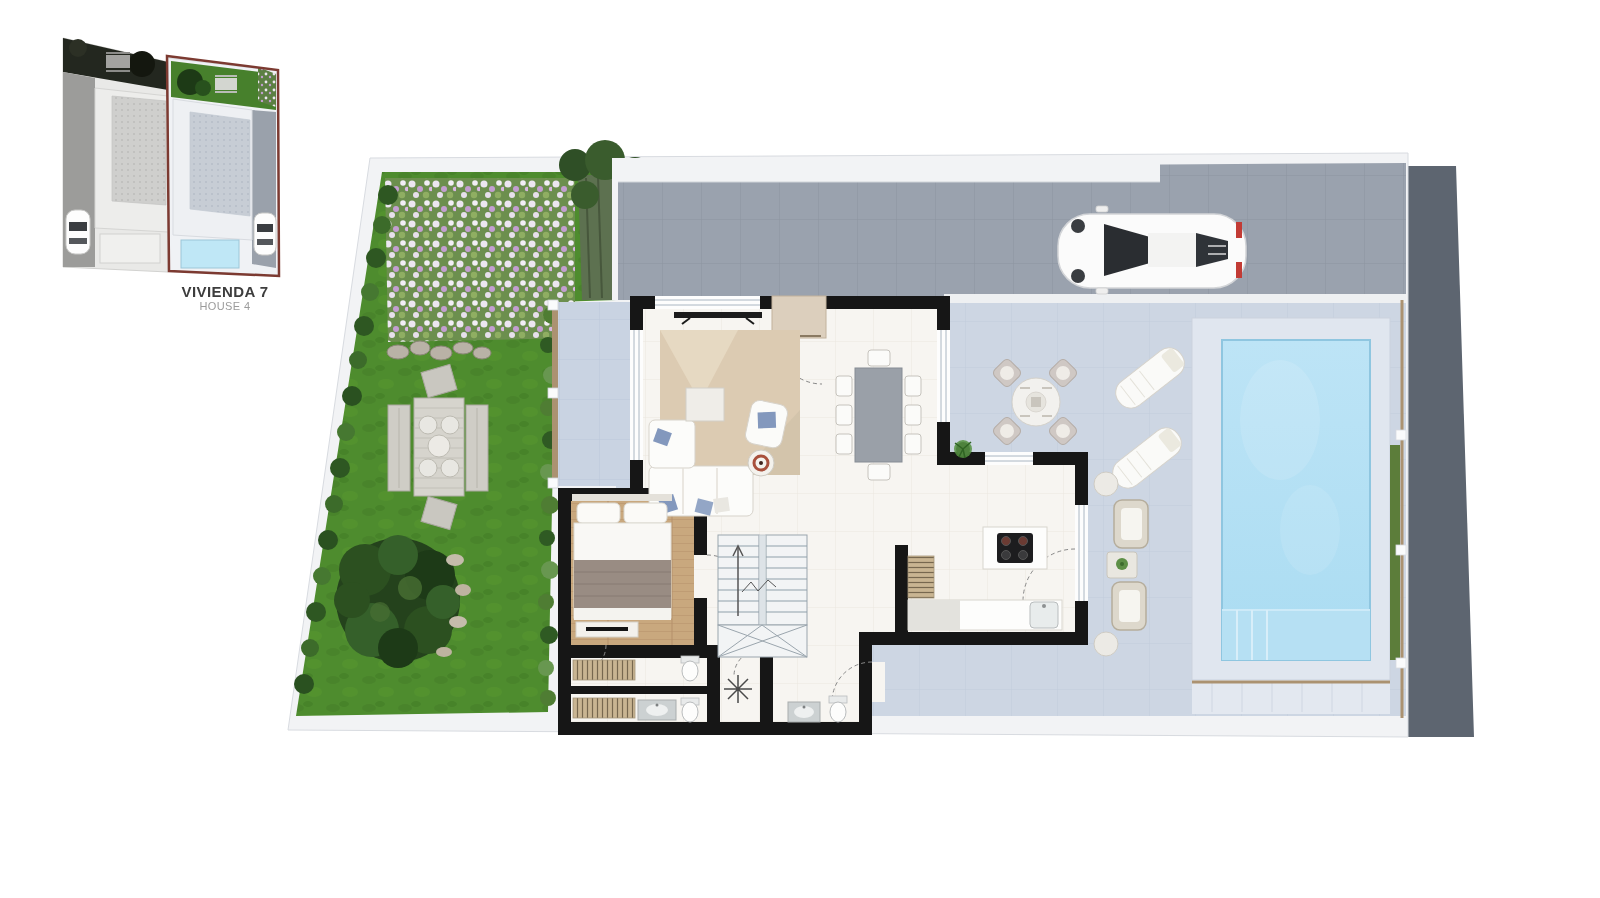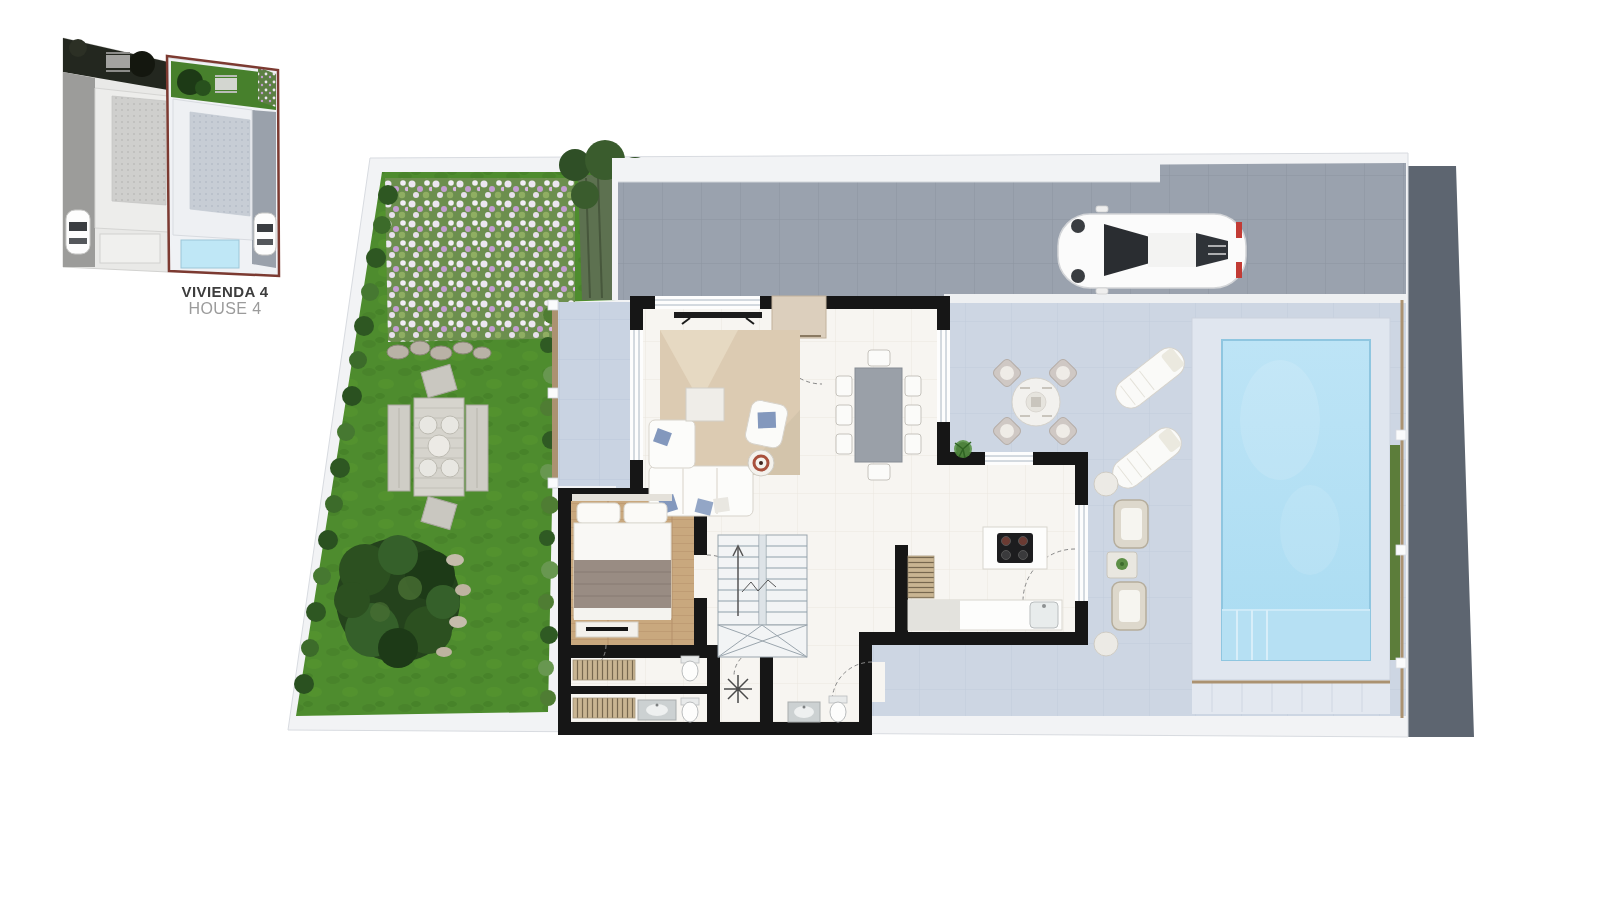--- a/index.html
+++ b/index.html
@@ -2,21 +2,21 @@
 <html style="--highlight: #7c3a31; --grass: #4e8c2e; --grass_dark: #3f7a24; --driveway: #9aa2ae; --street: #5d6570; --terrace: #cdd6e3; --porch: #c9d3e2; --pool: #aadcf2; --pool_deck: #e0e6ef; --wall: #161616; --floor: #f7f5f1; --wood_floor: #c9a87e; --rug: #dccbb2; --hedge: #2e5722; --fence_wood: #ab9271; --title_color: #3d3d3d; --subtitle_color: #9b9b9b;"><head>
 <meta charset="utf-8">
 <style>
   html,body{margin:0;padding:0;background:#ffffff;}
   .canvas{position:relative;width:1600px;height:898px;background:#fff;overflow:hidden;
           font-family:"Liberation Sans", sans-serif;}
   .inset{position:absolute;left:55px;top:28px;width:230px;height:255px;}
   .main-plan{position:absolute;left:260px;top:130px;width:1230px;height:620px;}
   .inset-caption{position:absolute;left:130px;top:283px;width:190px;text-align:center;line-height:1.15;}
   .inset-caption .t1{font-size:15px;font-weight:700;color:var(--title_color,#3d3d3d);letter-spacing:.4px;}
-  .inset-caption .t2{font-size:16px;color:var(--subtitle_color,#9b9b9b);letter-spacing:.4px;}
+  .inset-caption .t2{font-size:11px;color:var(--subtitle_color,#9b9b9b);letter-spacing:.4px;}
   svg{display:block;}
 </style>
 </head>
 <body>
 
 <div class="canvas">
 
   <div class="inset">
     <svg viewBox="55 28 230 255" width="230" height="255">
       <defs>
@@ -71,21 +71,21 @@
           <rect x="254" y="213" width="22" height="42" rx="8" fill="#fdfdfd" stroke="#c9c9c7" stroke-width="1"></rect>
           <rect x="257" y="224" width="16" height="8" fill="#3a3d41"></rect>
           <rect x="257" y="239" width="16" height="6" fill="#54575b"></rect>
         </g>
         <polygon points="167,56 278,70 279,276 169,271" fill="none" stroke="var(--highlight,#7c3a31)" stroke-width="2.5"></polygon>
       </g>
     </svg>
   </div>
 
   <div class="inset-caption">
-    <div class="t1">VIVIENDA 4</div>
+    <div class="t1">VIVIENDA 7</div>
     <div class="t2">HOUSE 4</div>
   </div>
 
   <div class="main-plan">
     <svg viewBox="260 130 1230 620" width="1230" height="620">
       <defs>
         <pattern id="drive" width="39" height="44" patternUnits="userSpaceOnUse">
           <rect width="39" height="44" style="fill:var(--driveway,#9aa2ae)"></rect>
           <path d="M39,0 V44 M0,44 H39" stroke="#8d95a0" stroke-width="1" fill="none"></path>
         </pattern>

